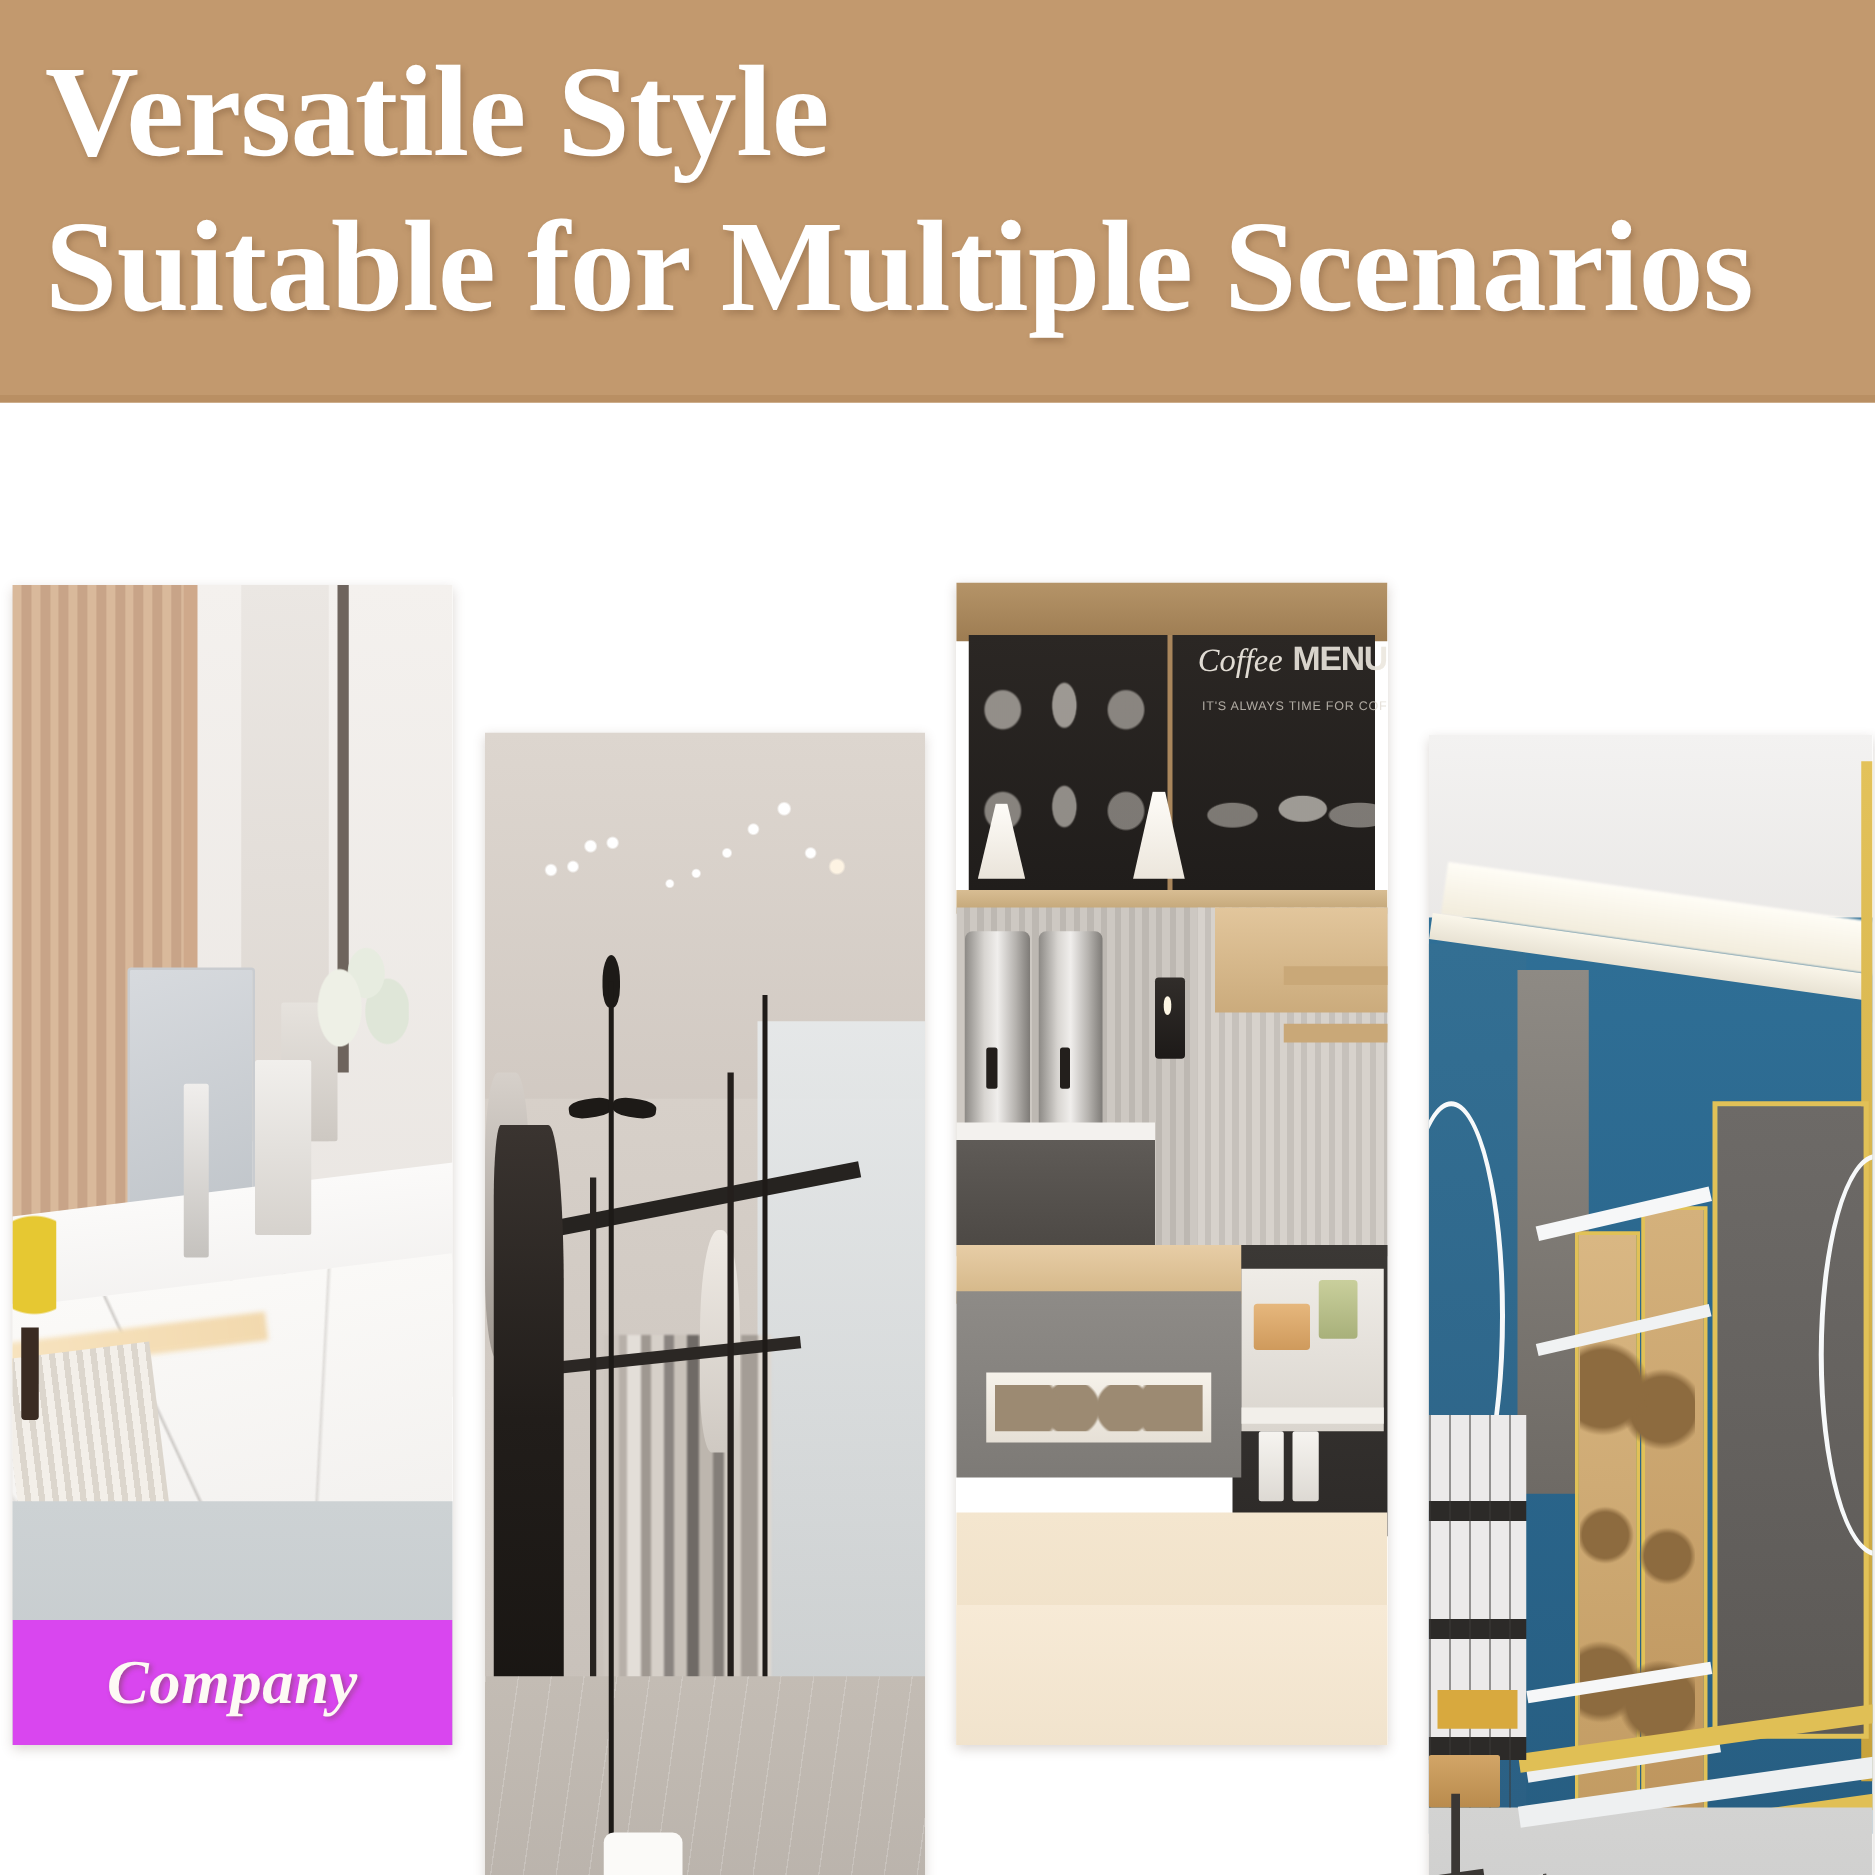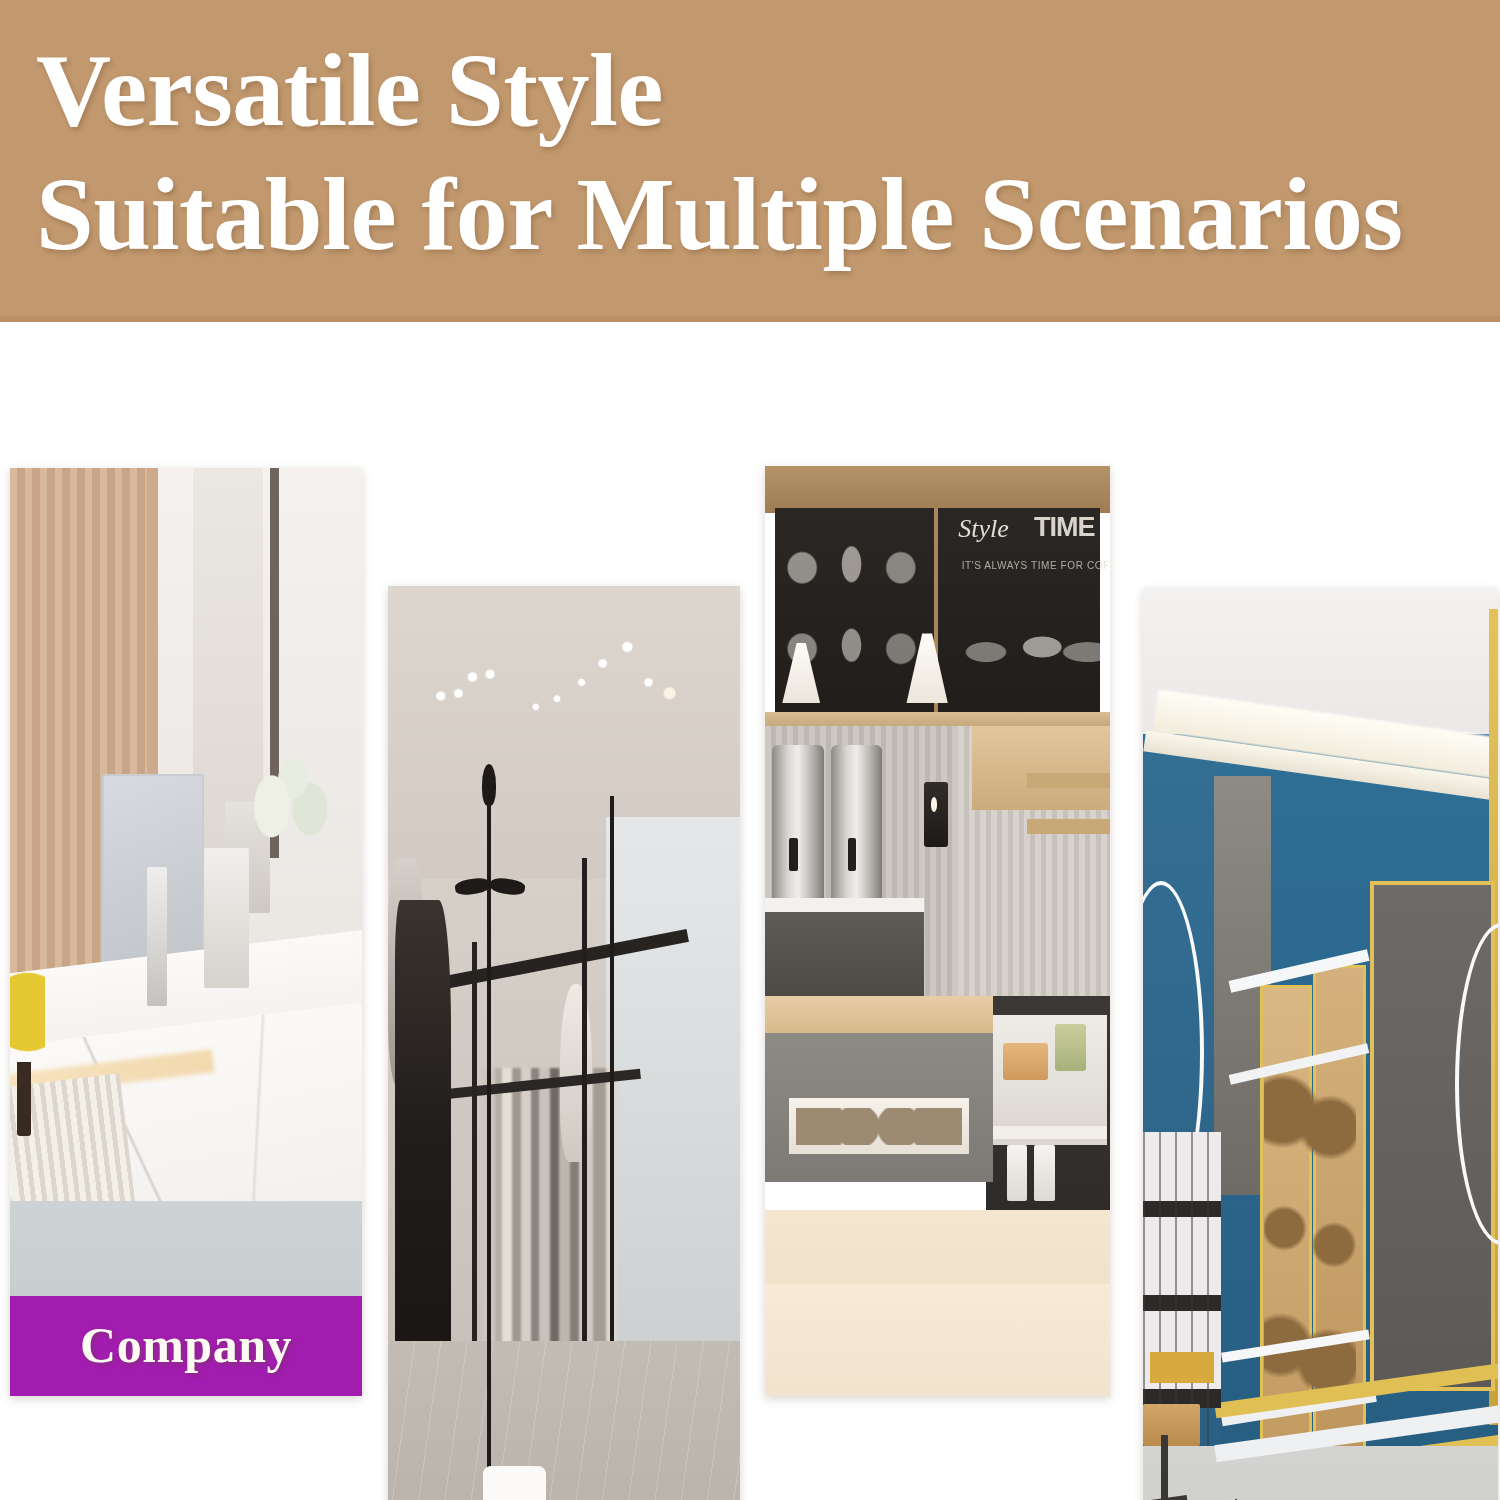--- a/index.html
+++ b/index.html
@@ -35,24 +35,24 @@
 
   
   .panels{position:absolute;left:0;top:322px;width:1500px;height:1178px;}
 
   .panel{position:absolute;overflow:hidden;
     box-shadow:0 3px 9px rgba(90,70,55,0.22);}
   .photo{position:absolute;left:0;top:0;width:100%;height:100%;overflow:hidden;}
 
   .caption{
     position:absolute;left:0;bottom:0;width:100%;
-    background:#a21caf;
+    background:#d946ef;
     color:#fdfaf4;
     font-family:"Liberation Serif", serif;
-    font-weight:bold;
+    font-style:italic;font-weight:bold;
     font-size:50px;
     line-height:1;
     text-align:center;
     padding:24px 0 26px 0;
     box-sizing:border-box;
     text-shadow:2px 2px 4px rgba(95,70,48,0.45);
     letter-spacing:0.5px;
   }
 
   
@@ -340,22 +340,22 @@
 
   </div>
 
   <div class="panel" id="panel-milktea">
     <div class="photo">
       <div class="p3-topwood"></div>
       <div class="p3-board"></div>
       <div class="p3-boardcells"></div>
       <div class="p3-board-r-cells"></div>
       <div class="p3-boarddiv"></div>
-      <div class="p3-coffeeword">Style</div>
-      <div class="p3-menuword">TIME</div>
+      <div class="p3-coffeeword">Coffee</div>
+      <div class="p3-menuword">MENU</div>
       <div class="p3-subword">IT'S ALWAYS TIME FOR COFFEE</div>
       <div class="p3-lamp1"></div>
       <div class="p3-lamp2"></div>
       <div class="p3-shelfboard"></div>
       <div class="p3-wallpanel"></div>
       <div class="p3-wallpanelR"></div>
       <div class="p3-woodshelf1"></div>
       <div class="p3-woodshelf2"></div>
       <div class="p3-woodshelf3"></div>
       <div class="p3-urn1"></div>

